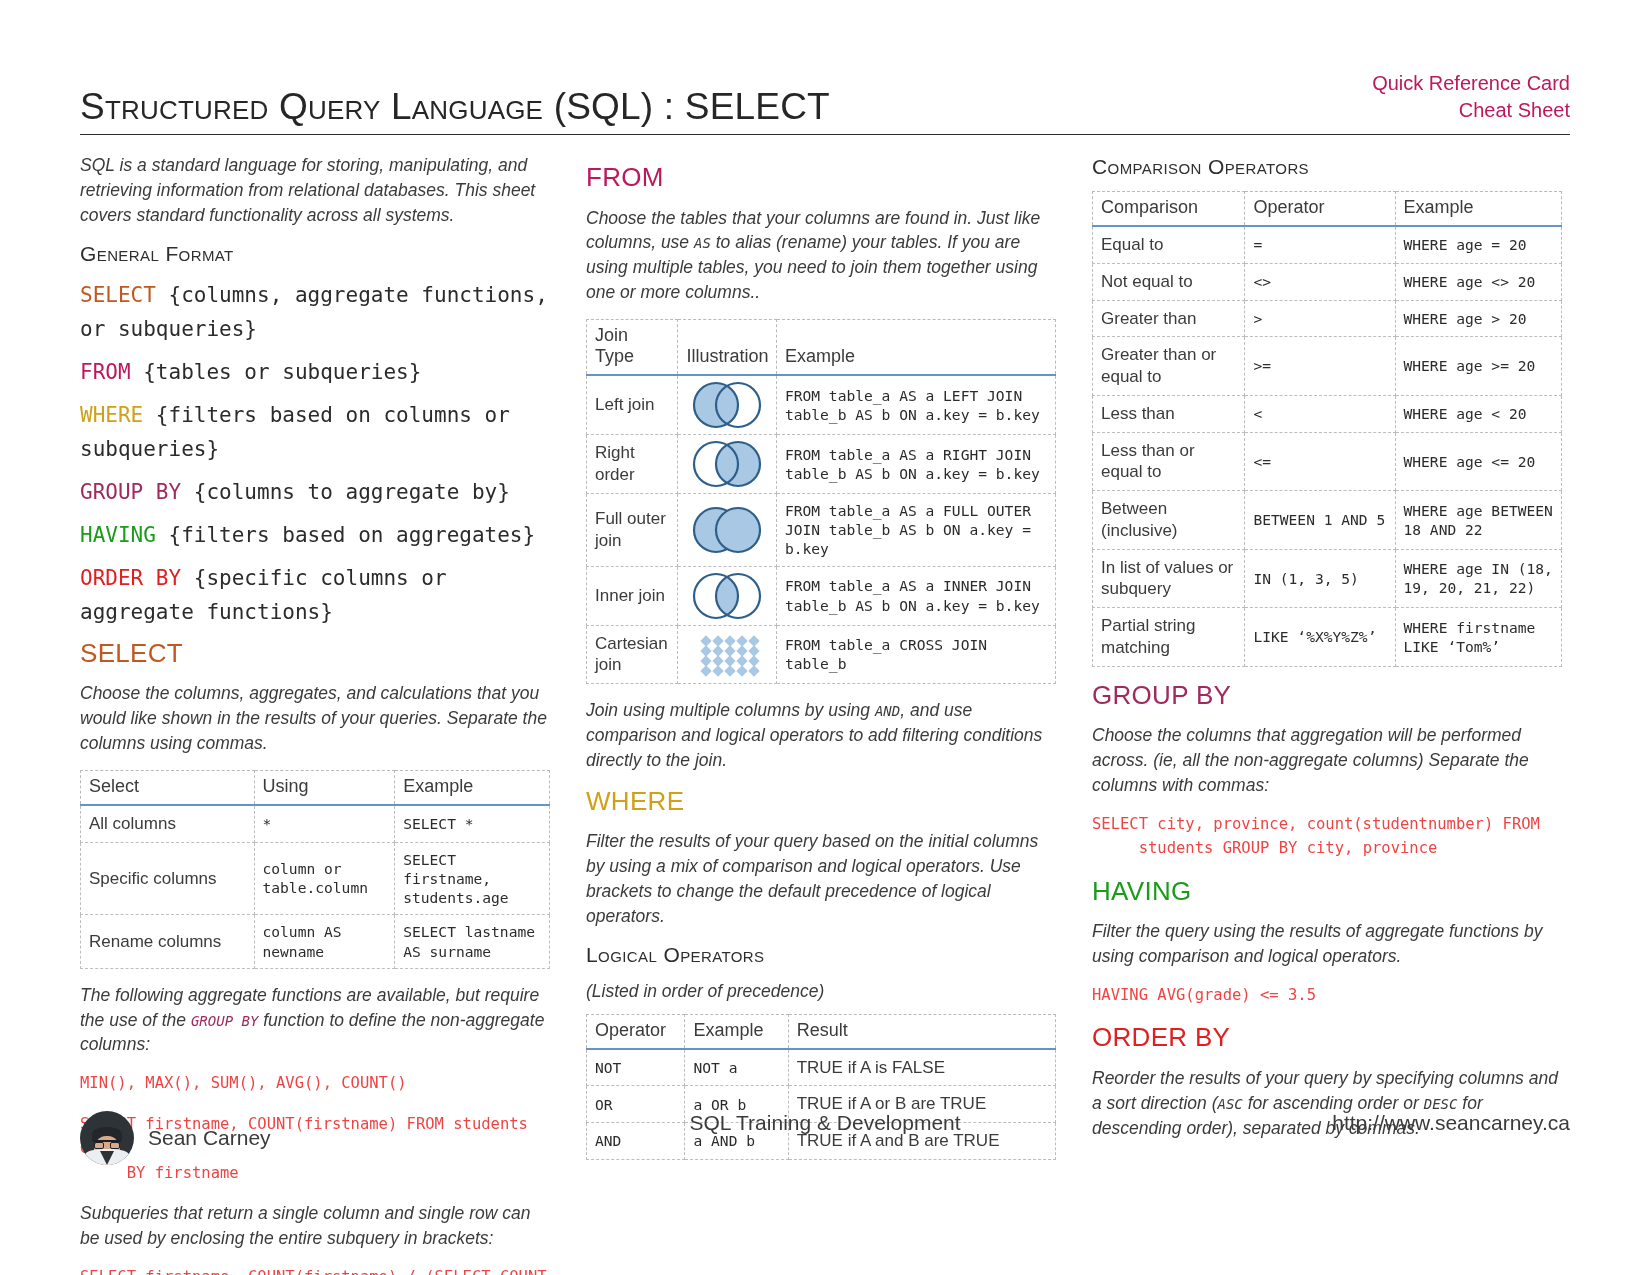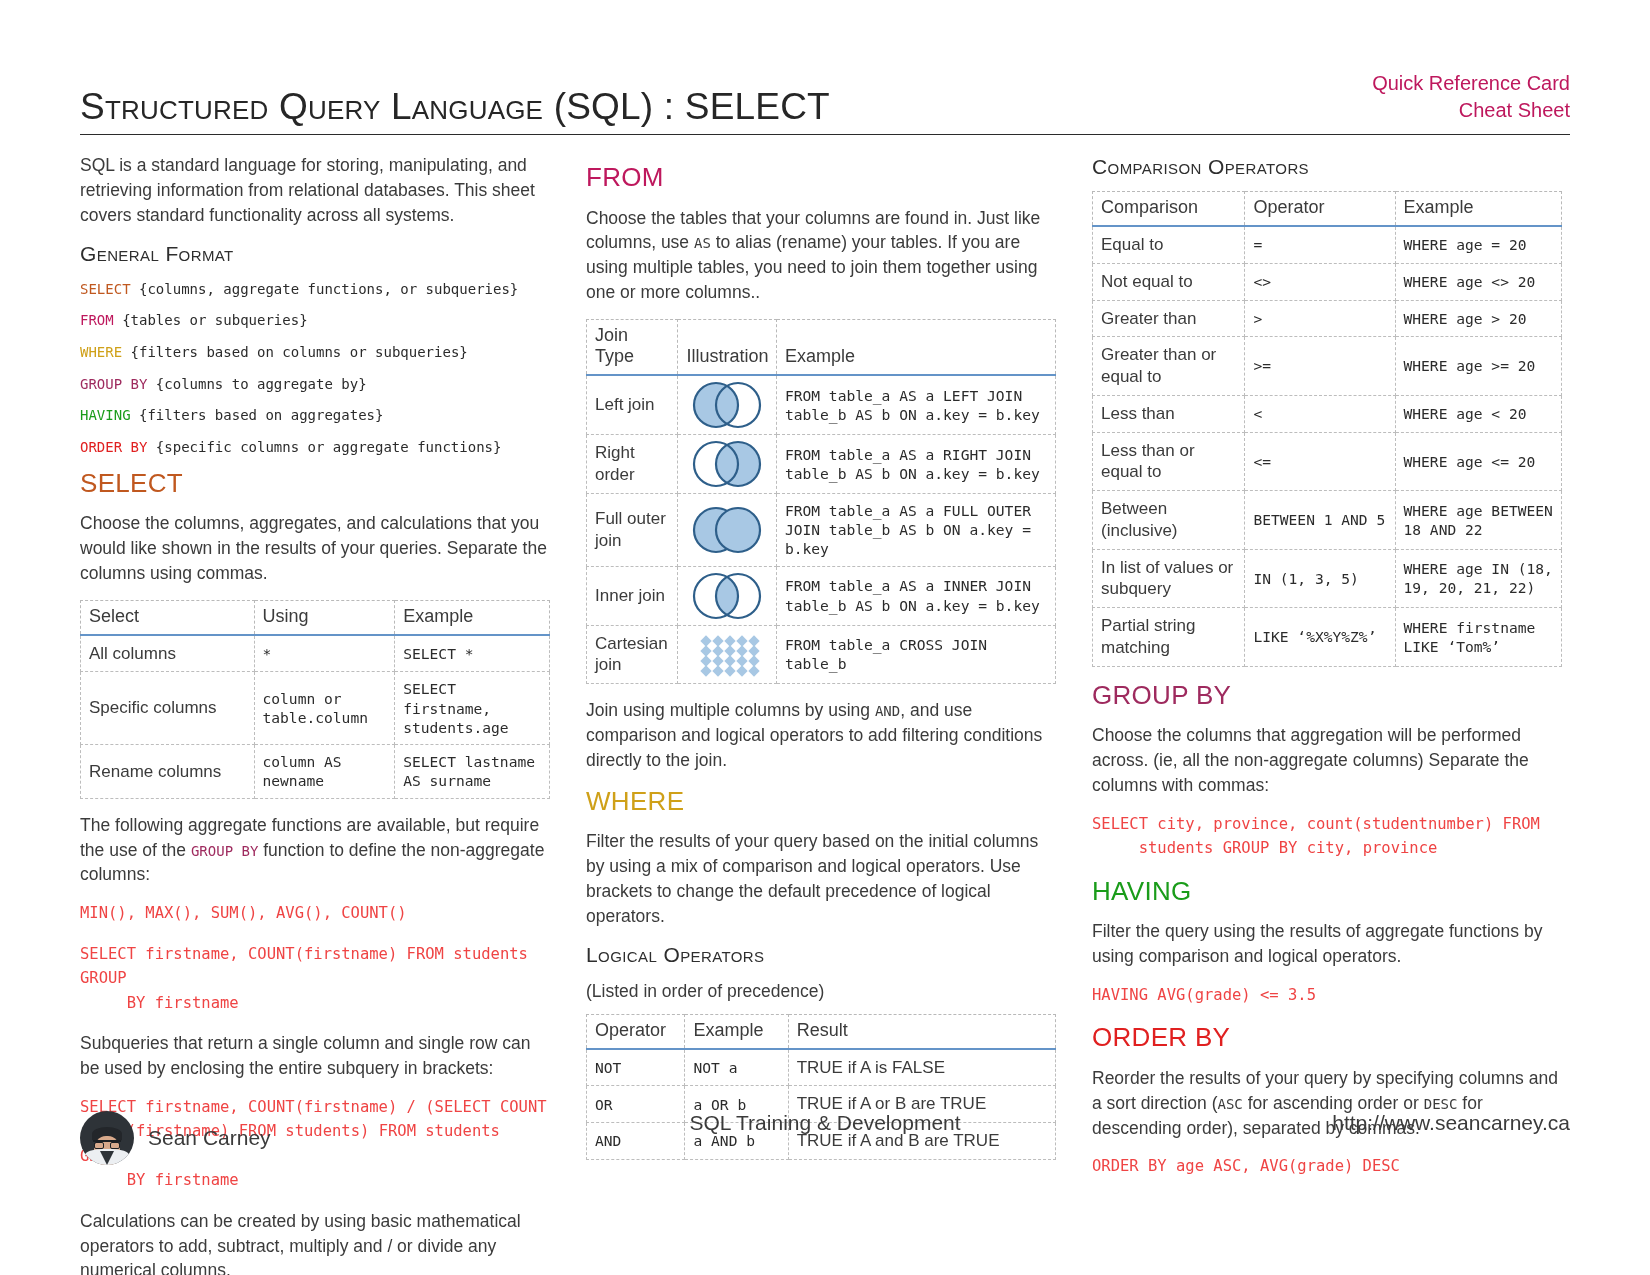--- a/index.html
+++ b/index.html
@@ -82,27 +82,28 @@
   .kw-where   { color: #cfa018; }
   .kw-groupby { color: #9e2a5e; }
   .kw-having  { color: #1a9c1a; }
   .kw-orderby { color: #e02020; }
 
   p.body {
     font-size: 17.5px;
     line-height: 1.42;
     margin: 0 0 14px 0;
     color: #3b3b3b;
+    font-style: italic;
   }
   p.body.tight { margin-bottom: 10px; }
 
   
   .code {
     font-family: "DejaVu Sans Mono", monospace;
-    font-size: 14px;
+    font-size: 21px;
     line-height: 1.62;
     color: #2b2b2b;
     white-space: pre-wrap;
     margin: 0 0 6px 0;
   }
   .code-block {
     font-family: "DejaVu Sans Mono", monospace;
     font-size: 15.5px;
     line-height: 1.58;
     color: #ef4444;
@@ -575,21 +576,20 @@
       <p class="body">Choose the columns that aggregation will be performed across. (ie, all the non-aggregate columns)  Separate the columns with  commas:</p>
       <div class="code-block">SELECT city, province, count(studentnumber) FROM
      students GROUP BY city, province</div>
 
       <h2 class="section kw-having">HAVING</h2>
       <p class="body">Filter the query using the results of aggregate functions by using comparison and logical operators.</p>
       <div class="code-block">HAVING AVG(grade) &lt;= 3.5</div>
 
       <h2 class="section kw-orderby">ORDER BY</h2>
       <p class="body"><span>Reorder the results of your query by specifying columns and a sort direction (</span><span class="mono-inline">ASC</span><span> for ascending order or </span><span class="mono-inline">DESC</span><span> for descending order), separated by commas.</span></p>
-      <div class="code-block">ORDER BY age ASC, AVG(grade) DESC</div>
     </div>
   </div>
 
   <div class="footer">
     <div class="footer-left">
       <div class="avatar">
         <div class="hair"></div>
         <div class="face"></div>
         <div class="glasses"></div>
         <div class="shirt"></div>

